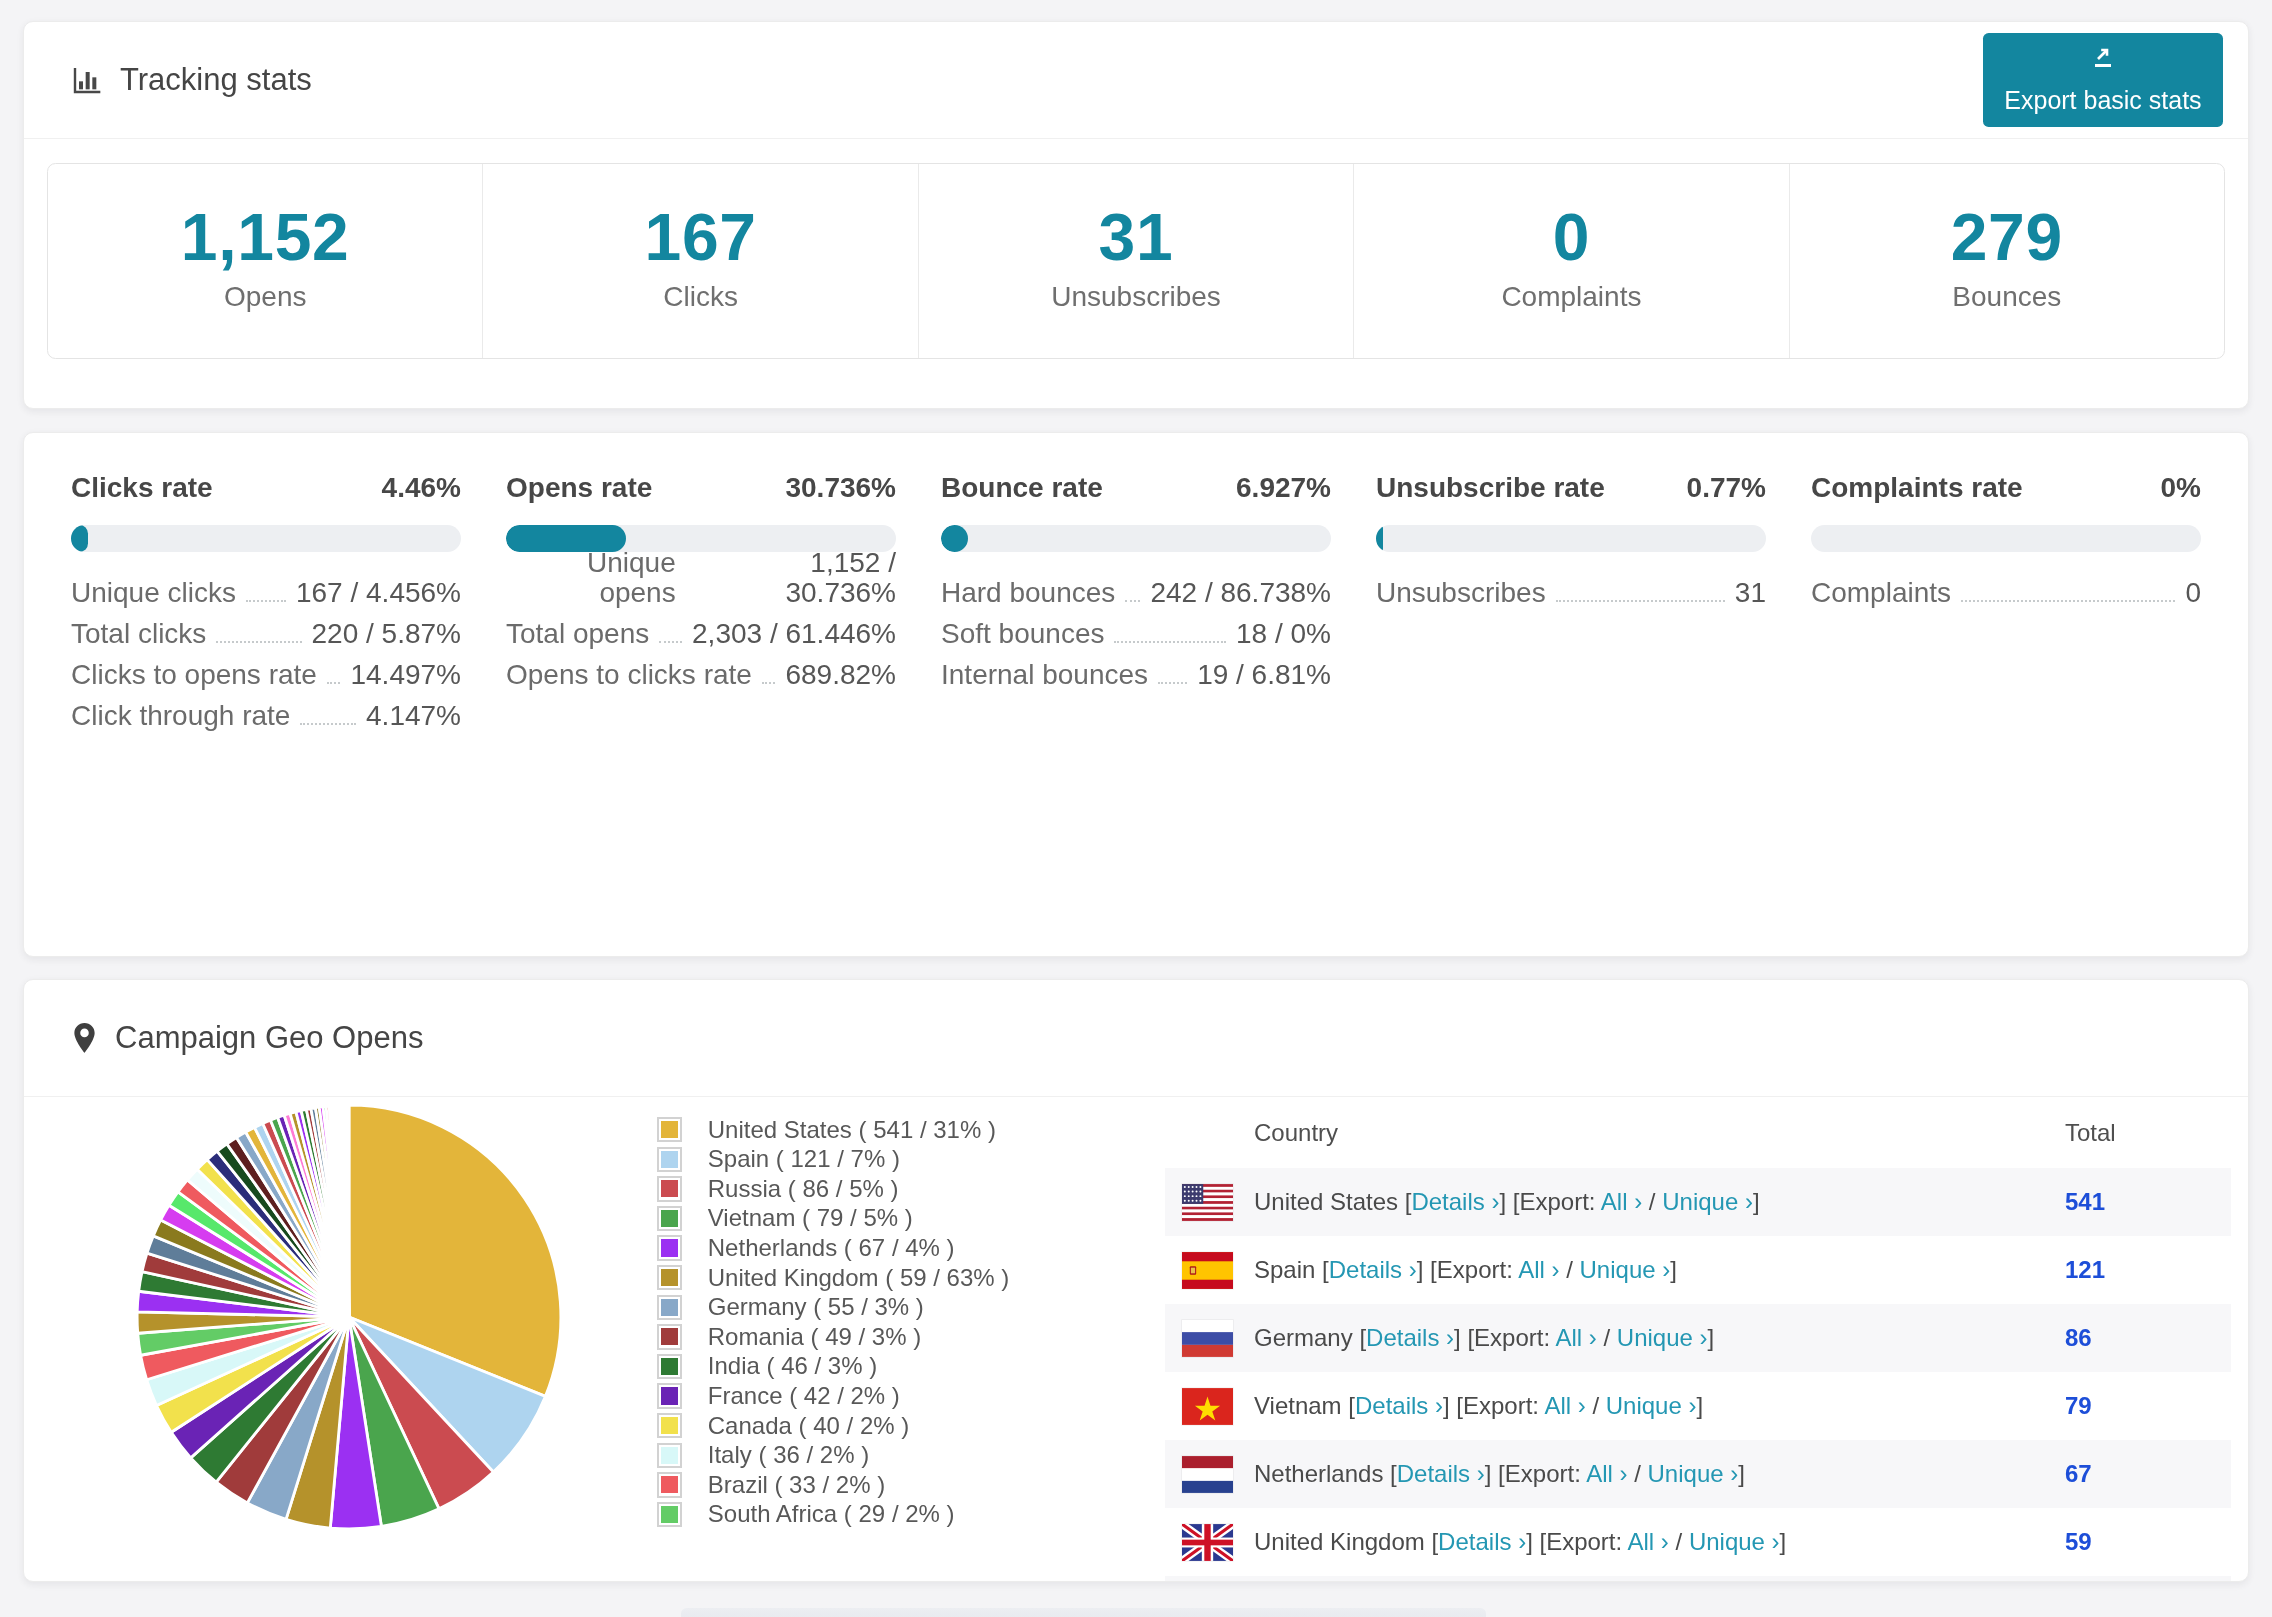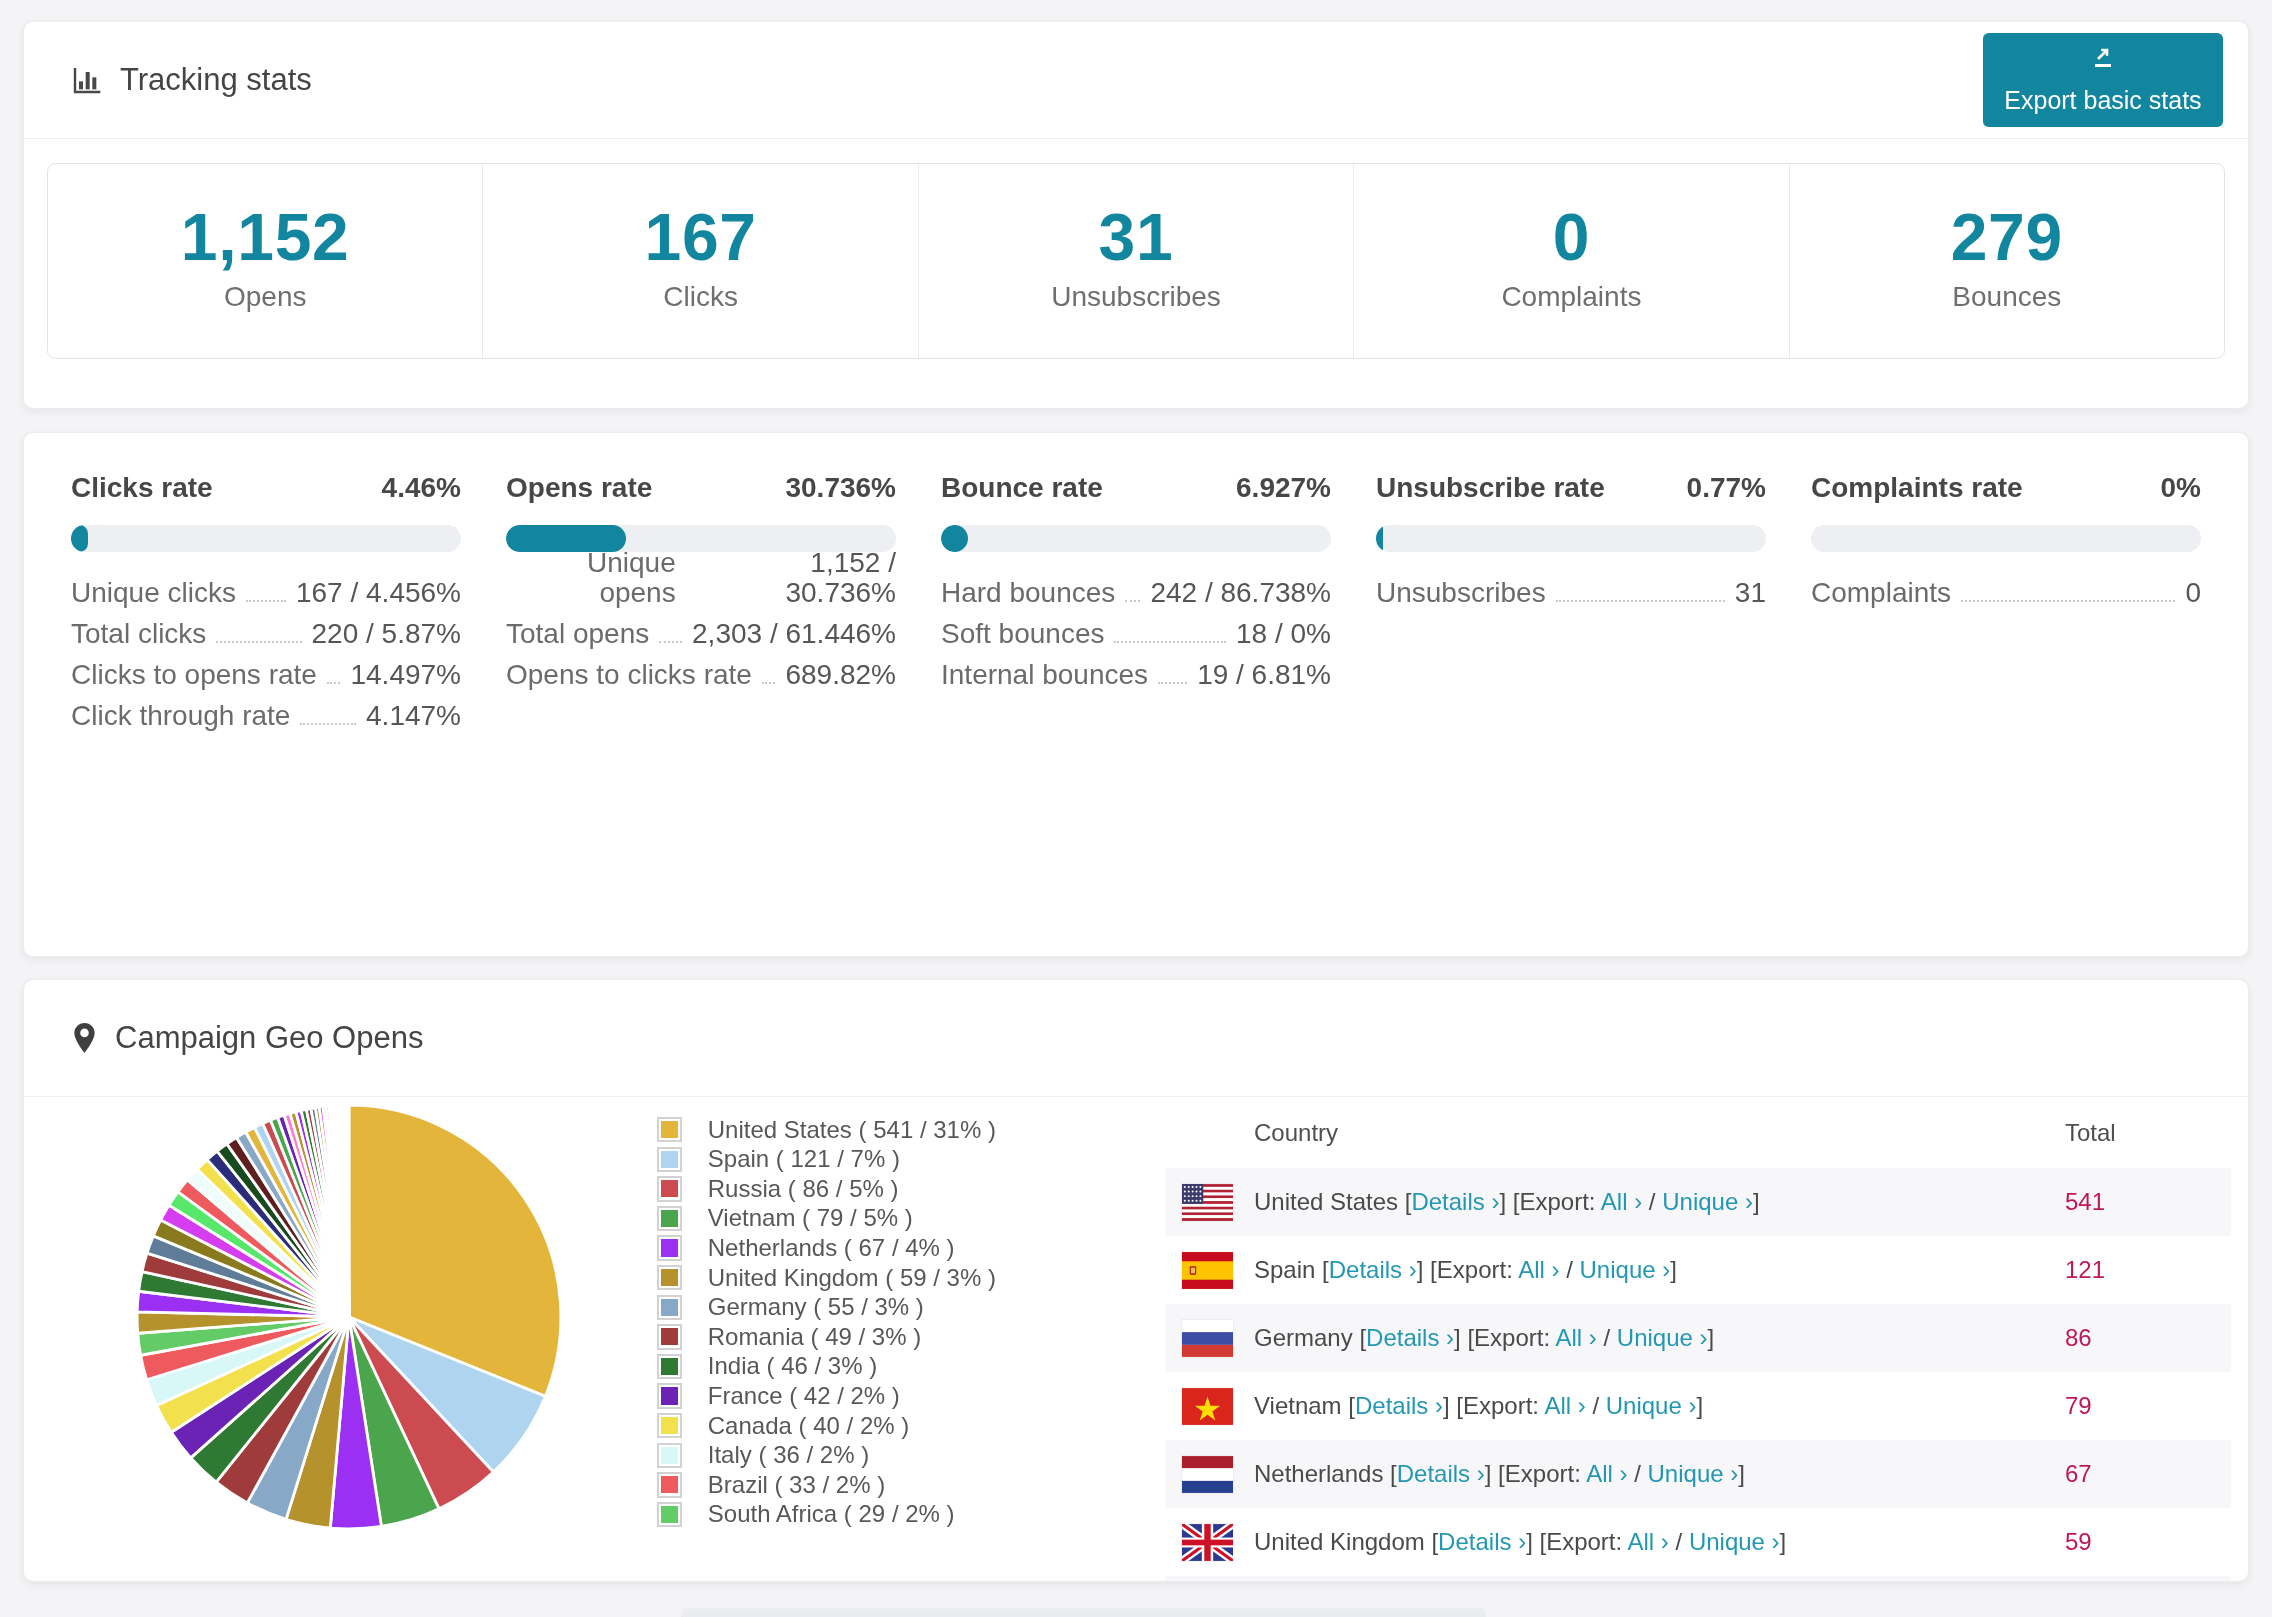--- a/index.html
+++ b/index.html
@@ -113,21 +113,21 @@
     display:grid; grid-template-columns:1fr 166px;
     height:68px; align-items:center;
     font-size:24px; color:#4a4a4a;
   }
   .trow.striped { background:#f7f7f9; }
   .row-main { display:flex; align-items:center; padding-left:17px; gap:21px; }
   .flag { width:51px; height:37px; flex:none; display:block; }
   .flag svg { display:block; width:51px; height:37px; box-shadow:0 0 0 0.7px rgba(0,0,0,0.06); }
   .row-text { white-space:nowrap; }
   .row-text a { color:var(--accent-link); text-decoration:none; }
-  .total-cell { color:#be185d; }
+  .total-cell { color:#1d4ed8;font-weight:bold; }
 
   .bottom-shade {
     position:absolute; bottom:0; left:681px; width:805px; height:31px;
     background:linear-gradient(#eceef2,#e2e4ea);
     border-radius:5.6px 5.6px 0 0;
   }
 </style>
 </head>
 <body>
 
@@ -402,21 +402,21 @@
           <li class="legend-item">
             <span class="swatch">
               <div style="background: rgb(155, 48, 242);"></div>
             </span>
             <span class="legend-label">Netherlands ( 67 / 4% )</span>
           </li>
           <li class="legend-item">
             <span class="swatch">
               <div style="background: rgb(181, 146, 43);"></div>
             </span>
-            <span class="legend-label">United Kingdom ( 59 / 3% )</span>
+            <span class="legend-label">United Kingdom ( 59 / 63% )</span>
           </li>
           <li class="legend-item">
             <span class="swatch">
               <div style="background: rgb(136, 168, 200);"></div>
             </span>
             <span class="legend-label">Germany ( 55 / 3% )</span>
           </li>
           <li class="legend-item">
             <span class="swatch">
               <div style="background: rgb(160, 59, 59);"></div>

